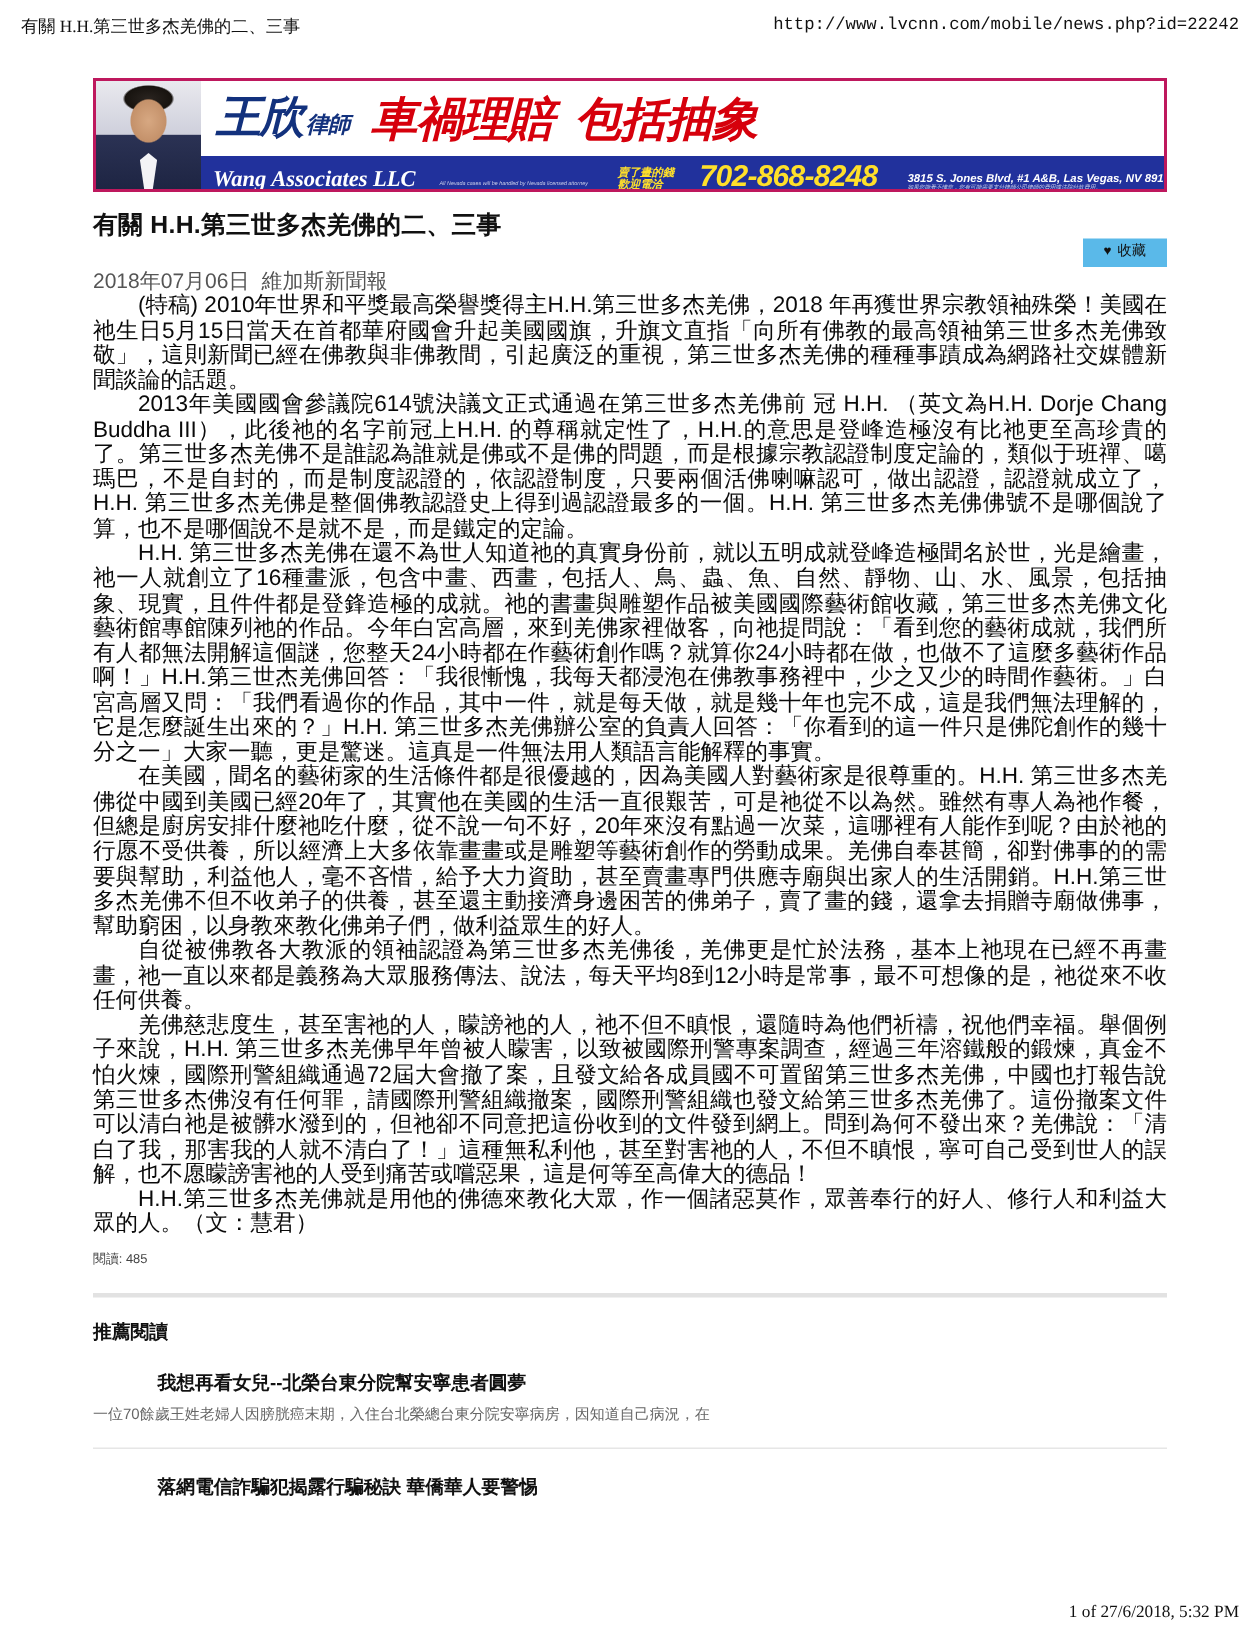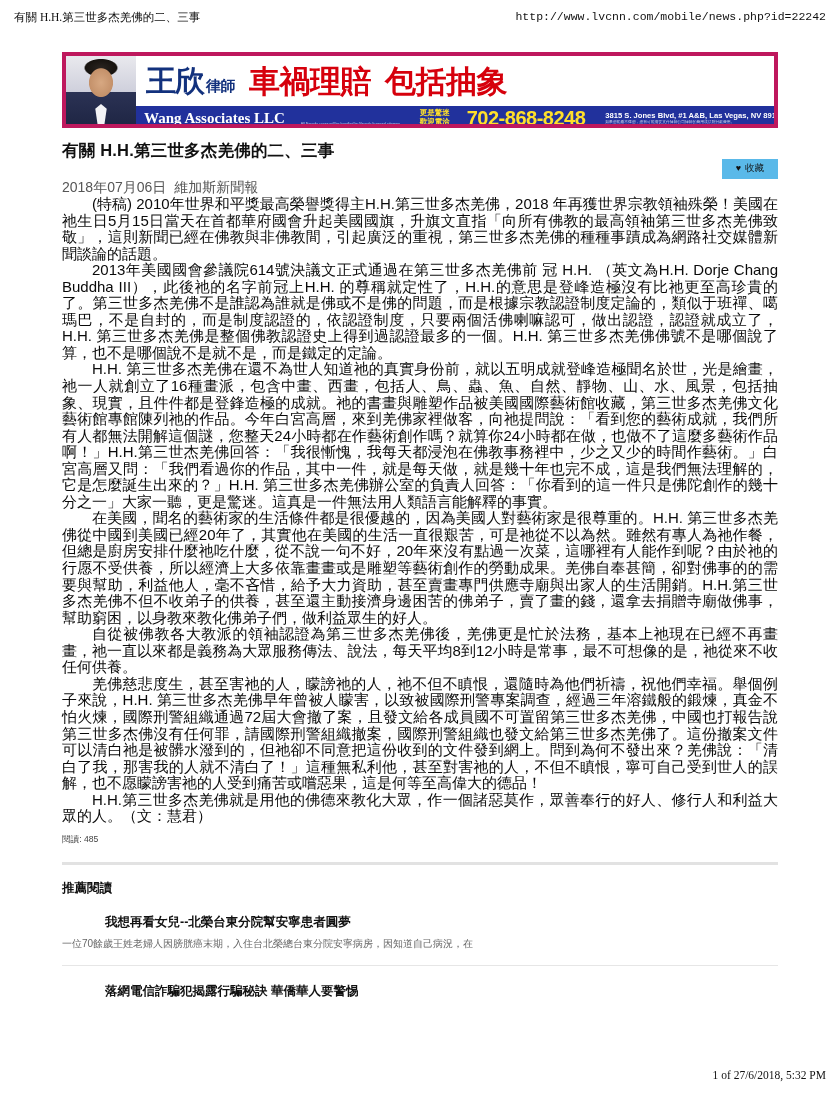--- a/index.html
+++ b/index.html
@@ -70,25 +70,26 @@
     color: #111;
     margin-left: 6px;
     margin-bottom: 7px;
   }
 
   
   .ad-banner {
     position: relative;
     width: 716px;
     height: 76px;
-    border: 4px solid #be185d;
+    border: 2px solid #be185d;
     box-sizing: border-box;
     background: #ffffff;
     overflow: hidden;
     display: block;
+    font-style: italic;
   }
   .ad-photo {
     position: absolute;
     left: 0; top: 0;
     width: 70px; height: 74px;
     background:
       radial-gradient(ellipse 20px 24px at 50% 36%, #d7a882 0%, #c4916a 58%, rgba(196,145,106,0) 62%),
       radial-gradient(ellipse 26px 14px at 50% 16%, #2a2420 0%, #17130f 60%, rgba(23,19,15,0) 66%),
       linear-gradient(#e9e9ee 0%, #cfd0dc 48%, #2b3254 49%, #1d2442 100%);
   }
@@ -130,21 +131,21 @@
     line-height: 1;
     white-space: nowrap;
   }
   .ad-headline .gap { display: inline-block; width: 14px; }
   .ad-bottom {
     position: absolute;
     left: 70px; top: 50px;
     width: 645px; height: 24px;
     background: #21319c;
     display: flex;
-    align-items: center;
+    align-items: flex-end;
     overflow: hidden;
     gap: 10px;
   }
   .ad-firm {
     color: #ffffff;
     font-family: "Liberation Serif", serif;
     font-weight: bold;
     font-size: 15px;
     margin-left: 8px;
     line-height: 1;
@@ -302,21 +303,21 @@
       </div>
       <div class="ad-headline">
         <span>車禍理賠</span><span class="gap"></span><span>包括抽象</span>
       </div>
     </div>
 
     <div class="ad-bottom">
       <div class="ad-firm">Wang Associates LLC</div>
       <div class="ad-disclaimer">All Nevada cases will be handled by Nevada licensed attorney</div>
       <div class="ad-calltxt">
-        <div>更是驚迷</div>
+        <div>賣了畫的錢</div>
         <div>歡迎電洽</div>
       </div>
       <div class="ad-phone">702-868-8248</div>
       <div class="ad-addr">
         <span>3815 S. Jones Blvd, #1 A&amp;B, Las Vegas, NV 89103</span>
         <span class="small2">如果您能看不懂您，您有可能需要支付律師公司律師的費用或法院付款費用。</span>
       </div>
     </div>
   </div>
 

